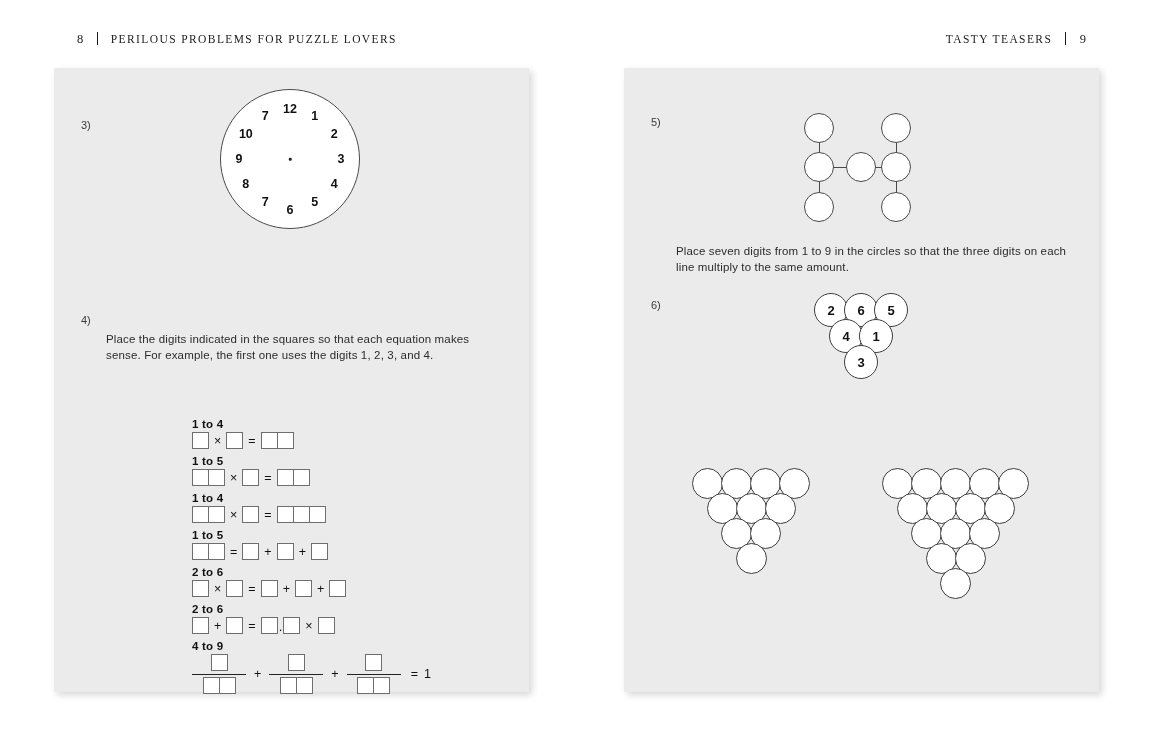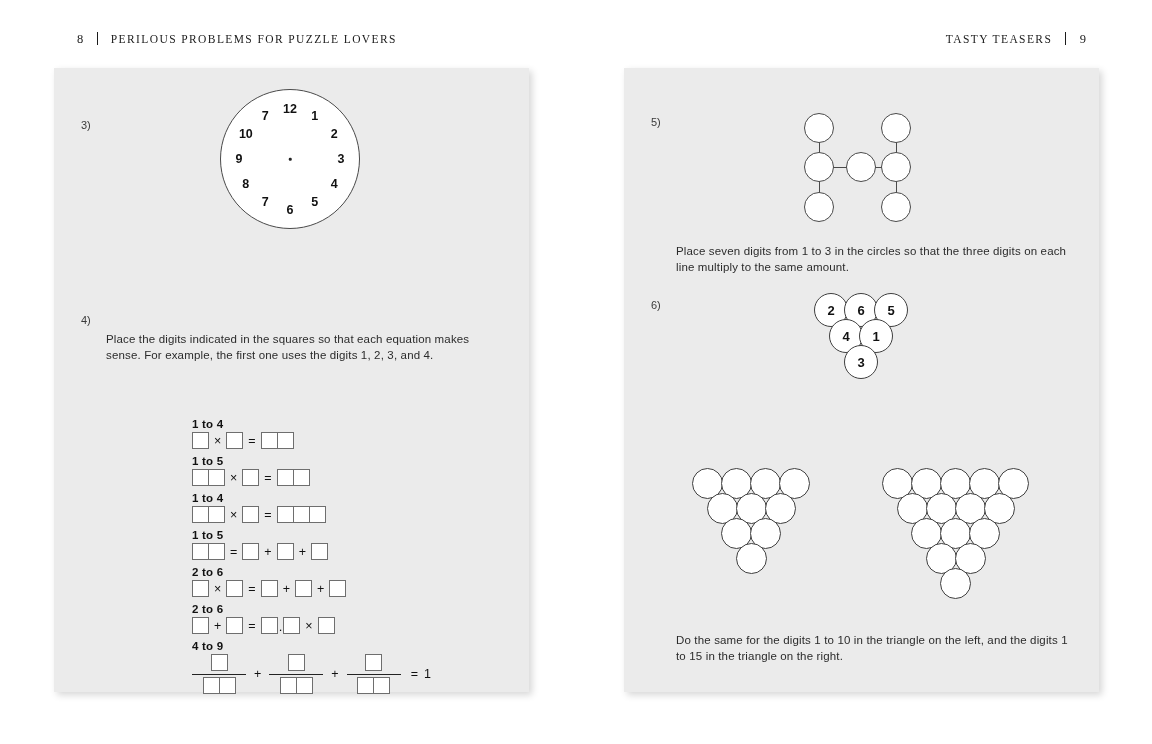--- a/index.html
+++ b/index.html
@@ -358,21 +358,21 @@
       <div class="link" style="left: 271.5px; top: 99px; width: 1px; height: 40px;"></div>
       <div class="circ" style="left: 180px; top: 45px; width: 30px; height: 30px;"></div>
       <div class="circ" style="left: 180px; top: 84px; width: 30px; height: 30px;"></div>
       <div class="circ" style="left: 180px; top: 124px; width: 30px; height: 30px;"></div>
       <div class="circ" style="left: 222px; top: 84px; width: 30px; height: 30px;"></div>
       <div class="circ" style="left: 257px; top: 45px; width: 30px; height: 30px;"></div>
       <div class="circ" style="left: 257px; top: 84px; width: 30px; height: 30px;"></div>
       <div class="circ" style="left: 257px; top: 124px; width: 30px; height: 30px;"></div>
     </div>
 
-  <div class="ptext" style="left:52px;top:175px;width:400px;">Place seven digits from 1 to 3 in the circles so that the three digits on each line multiply to the same amount.</div>
+  <div class="ptext" style="left:52px;top:175px;width:400px;">Place seven digits from 1 to 9 in the circles so that the three digits on each line multiply to the same amount.</div>
 
   <div class="qnum" style="left:27px;top:231px;">6)</div>
 
   <div class="stack" id="example-triangle" style="left:190px;top:225px;width:140px;height:90px;">
       <div class="tcirc" style="left: 0px; top: 0px; width: 34px; height: 34px;">2</div>
       <div class="tcirc" style="left: 30px; top: 0px; width: 34px; height: 34px;">6</div>
       <div class="tcirc" style="left: 60px; top: 0px; width: 34px; height: 34px;">5</div>
       <div class="tcirc" style="left: 15px; top: 26px; width: 34px; height: 34px;">4</div>
       <div class="tcirc" style="left: 45px; top: 26px; width: 34px; height: 34px;">1</div>
       <div class="tcirc" style="left: 30px; top: 52px; width: 34px; height: 34px;">3</div>
@@ -403,14 +403,13 @@
       <div class="tcirc" style="left: 72.5px; top: 25px; width: 31px; height: 31px;"></div>
       <div class="tcirc" style="left: 101.5px; top: 25px; width: 31px; height: 31px;"></div>
       <div class="tcirc" style="left: 29px; top: 50px; width: 31px; height: 31px;"></div>
       <div class="tcirc" style="left: 58px; top: 50px; width: 31px; height: 31px;"></div>
       <div class="tcirc" style="left: 87px; top: 50px; width: 31px; height: 31px;"></div>
       <div class="tcirc" style="left: 43.5px; top: 75px; width: 31px; height: 31px;"></div>
       <div class="tcirc" style="left: 72.5px; top: 75px; width: 31px; height: 31px;"></div>
       <div class="tcirc" style="left: 58px; top: 100px; width: 31px; height: 31px;"></div>
     </div>
 
-  <div class="ptext" style="left:52px;top:564px;width:400px;">Do the same for the digits 1 to 10 in the triangle on the left, and the digits 1 to 15 in the triangle on the right.</div>
 </div>
 
 </body></html>

